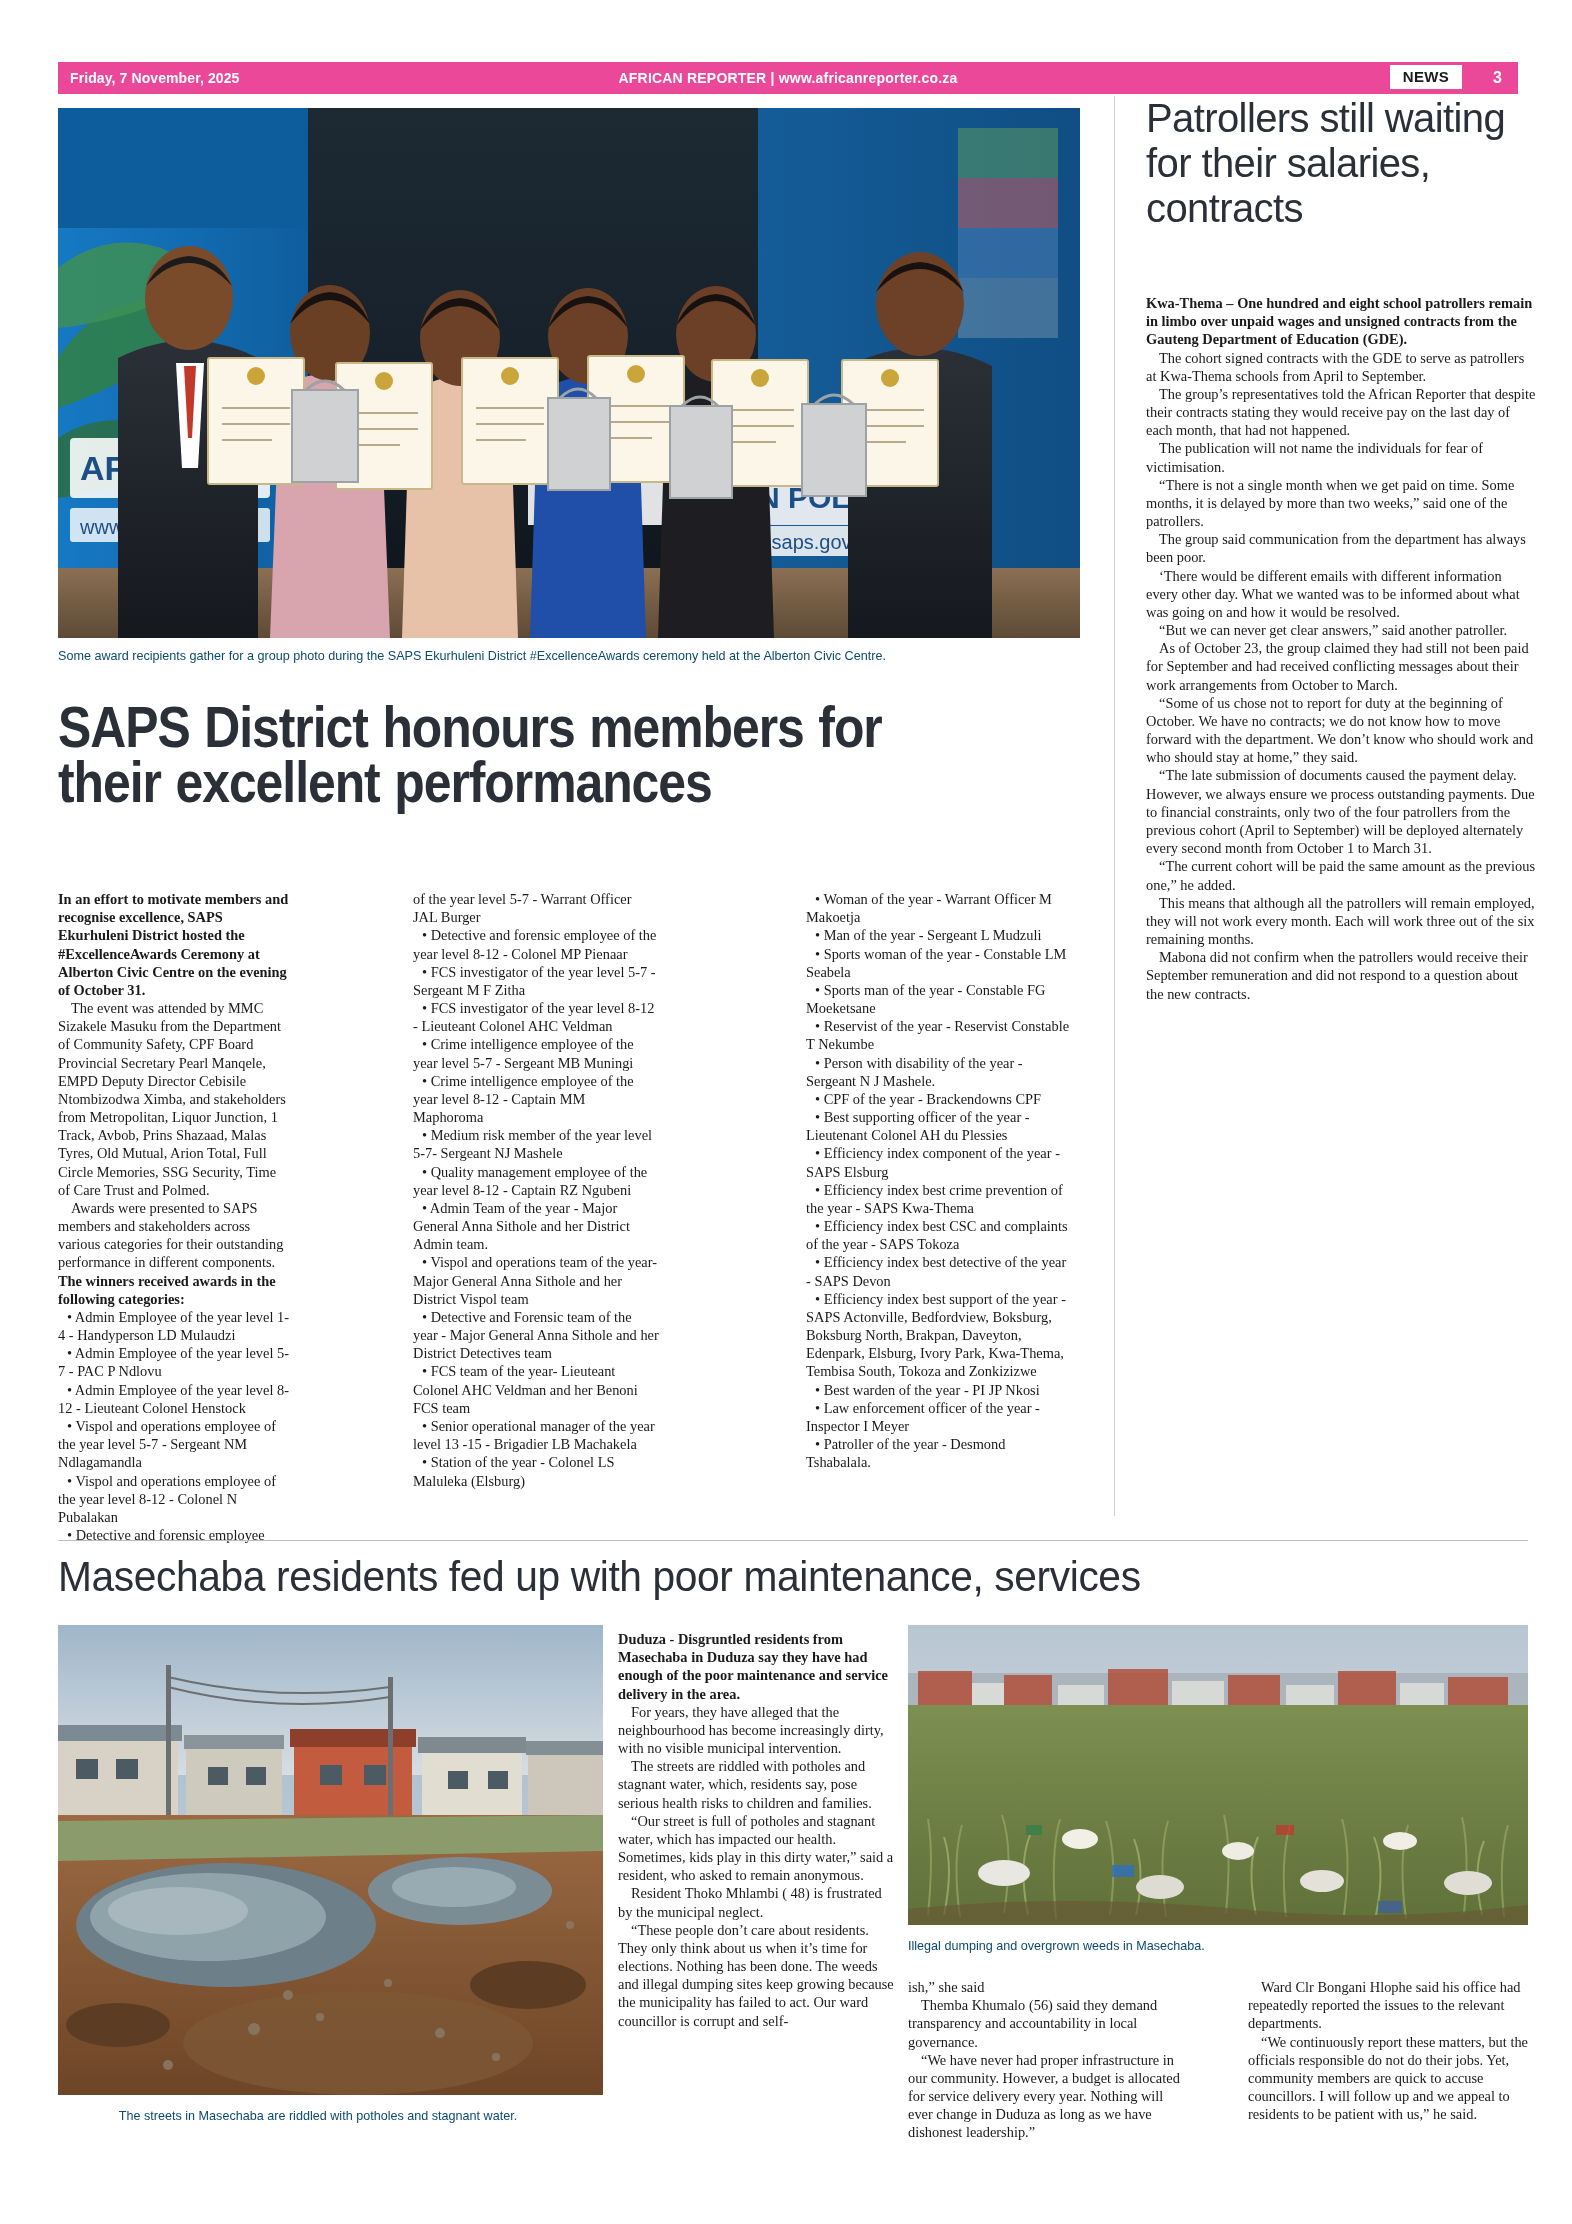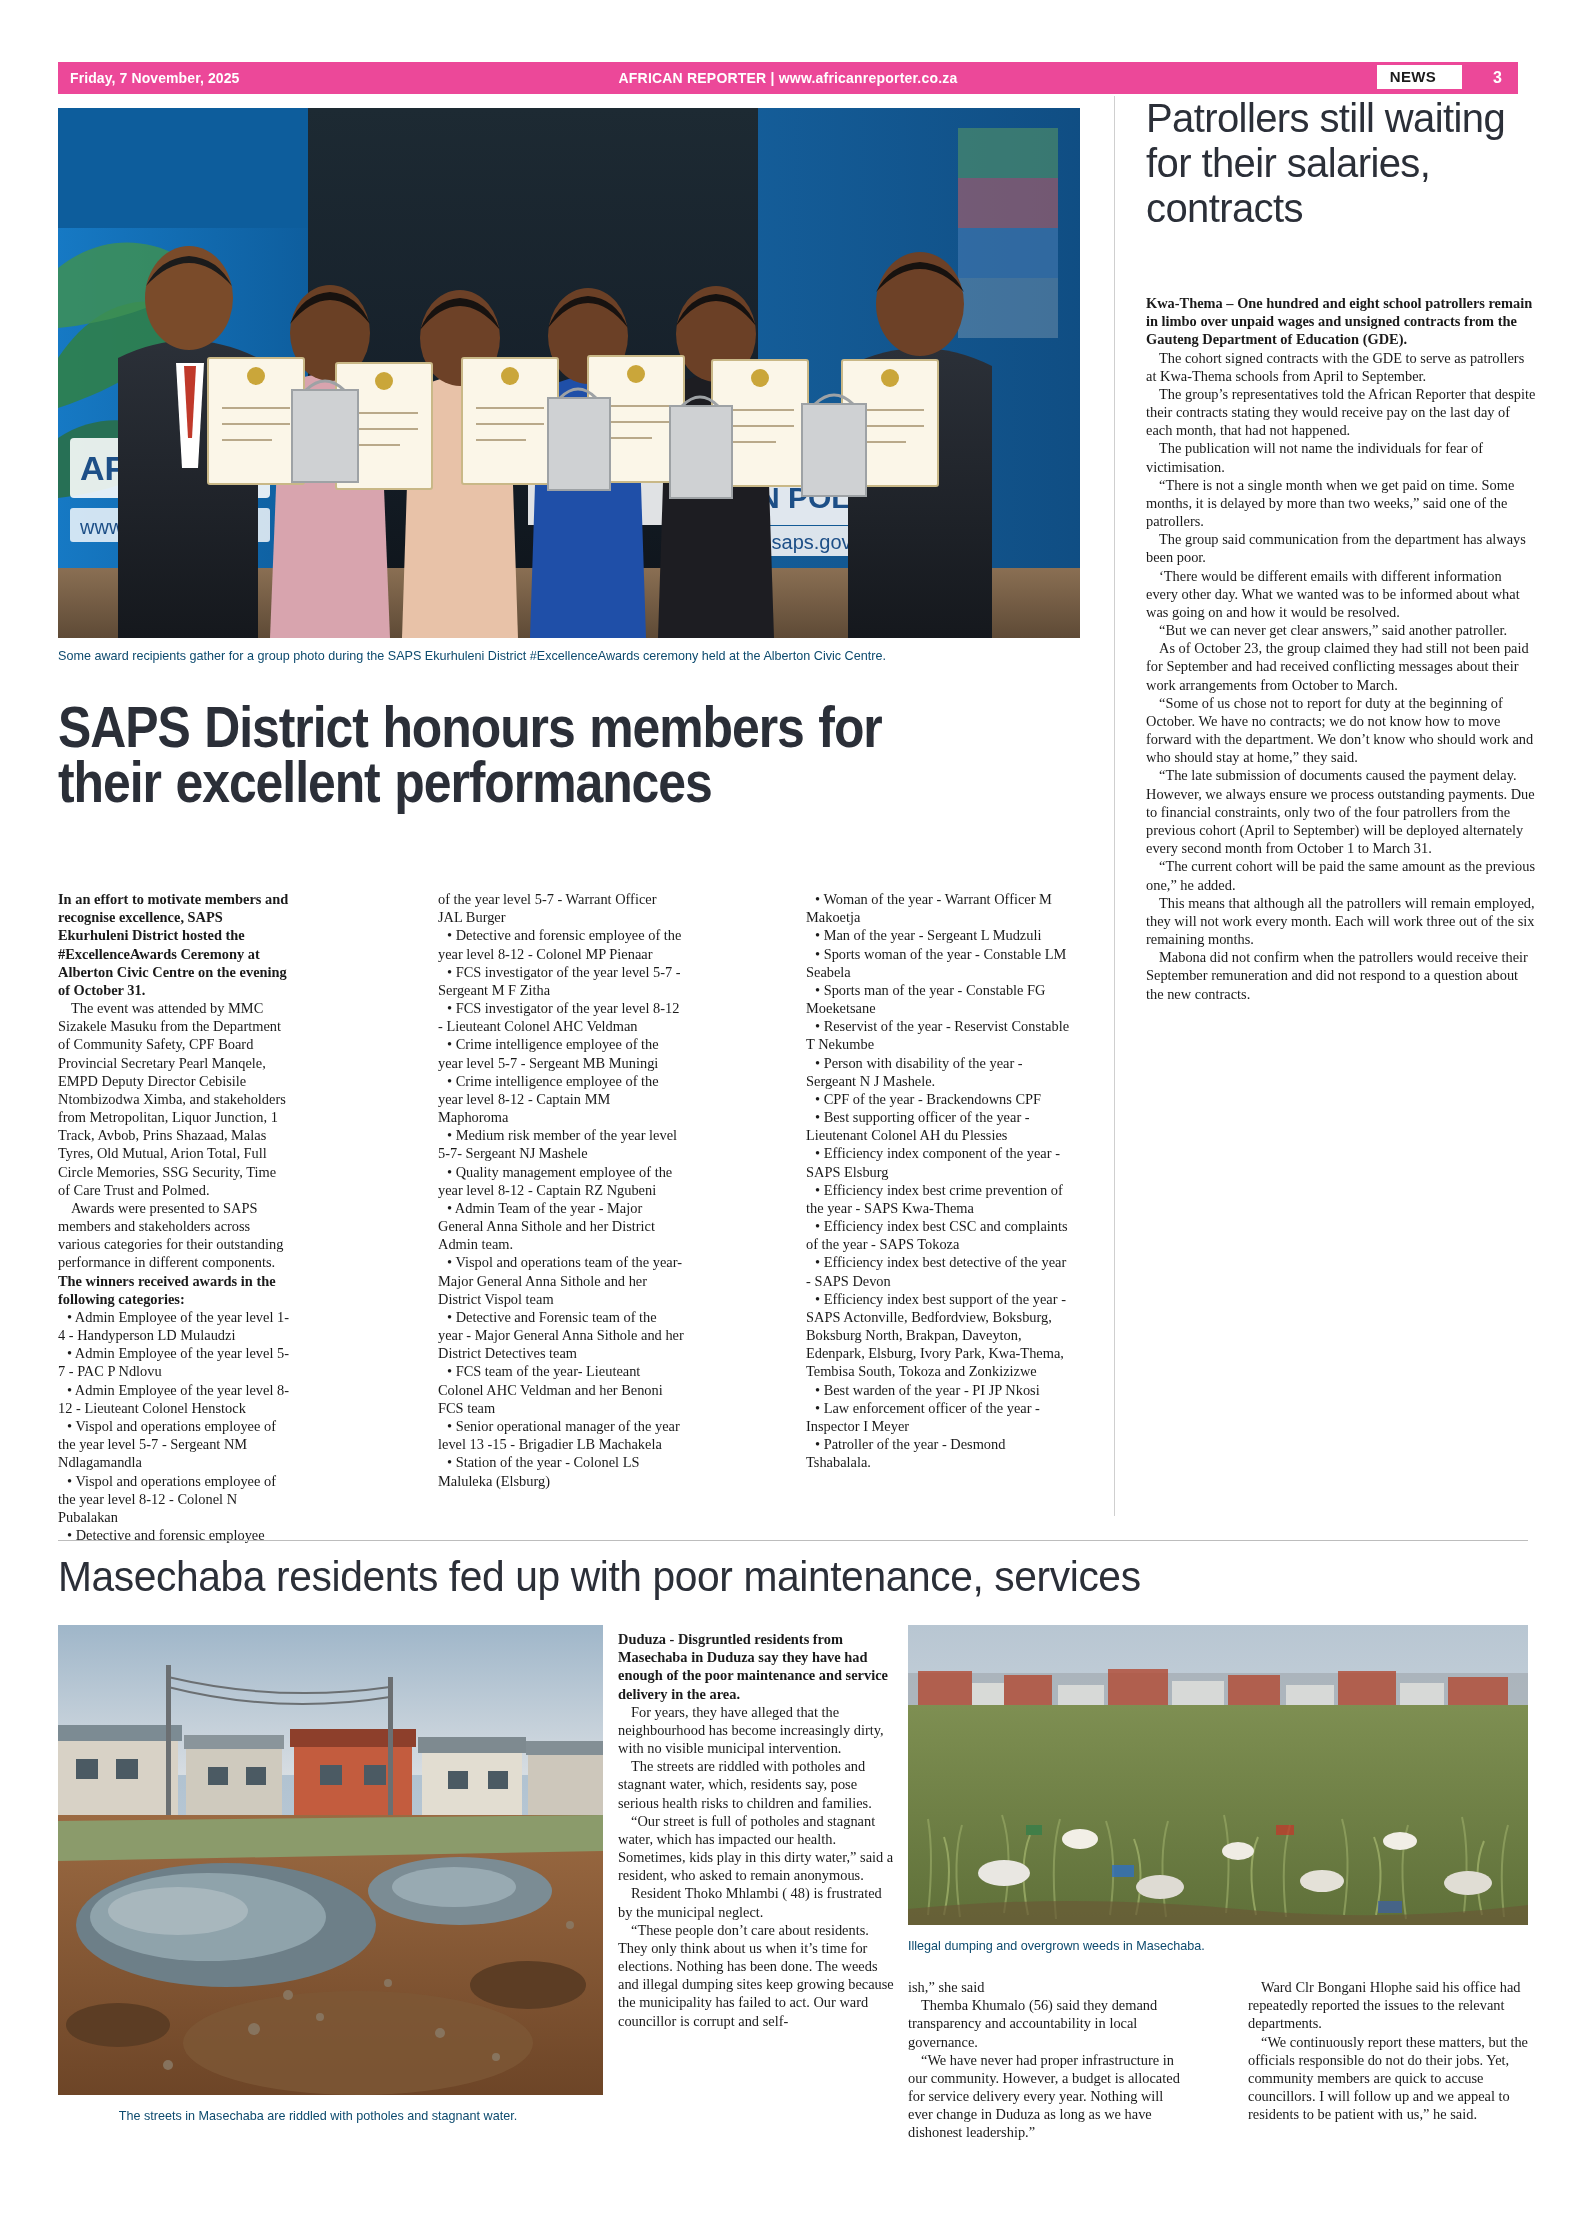--- a/index.html
+++ b/index.html
@@ -33,21 +33,21 @@
     font-family:"Liberation Sans", sans-serif;
     font-size:14px; font-weight:700;
     letter-spacing:.2px;
     pointer-events:none;
   }
   .masthead-section {
     position:absolute; right:56px; top:3px;
     background:#ffffff; color:#1b1b1b;
     font-family:"Liberation Sans", sans-serif;
     font-weight:800; font-size:15px;
-    padding:3px 26px 4px 13px;
+    padding:3px 13px 4px 13px;
     letter-spacing:.3px;
   }
   .masthead-pagenum {
     position:absolute; right:16px; top:0; height:32px;
     display:flex; align-items:center;
     color:#ffffff;
     font-family:"Liberation Sans", sans-serif;
     font-weight:700; font-size:16px;
   }
 
@@ -279,21 +279,21 @@
       <p>The event was attended by MMC Sizakele Masuku from the Department of Community Safety, CPF Board Provincial Secretary Pearl Manqele, EMPD Deputy Director Cebisile Ntombizodwa Ximba, and stakeholders from Metropolitan, Liquor Junction, 1 Track, Avbob, Prins Shazaad, Malas Tyres, Old Mutual, Arion Total, Full Circle Memories, SSG Security, Time of Care Trust and Polmed.</p>
       <p>Awards were presented to SAPS members and stakeholders across various categories for their outstanding performance in different components.</p>
       <p class="lead">The winners received awards in the following categories:</p>
       <p class="bullet">• Admin Employee of the year level 1-4 - Handyperson LD Mulaudzi</p>
       <p class="bullet">• Admin Employee of the year level 5-7 - PAC P Ndlovu</p>
       <p class="bullet">• Admin Employee of the year level 8-12 - Lieuteant Colonel Henstock</p>
       <p class="bullet">• Vispol and operations employee of the year level 5-7 - Sergeant NM Ndlagamandla</p>
       <p class="bullet">• Vispol and operations employee of the year level 8-12 - Colonel N Pubalakan</p>
       <p class="bullet">• Detective and forensic employee</p>
     </div>
-  <div class="col" id="main-col2" style="left:438px; top:890px; width:246px;">
+  <div class="col" id="main-col2" style="left:413px; top:890px; width:246px;">
       <p class="noind">of the year level 5-7 - Warrant Officer JAL Burger</p>
       <p class="bullet">• Detective and forensic employee of the year level 8-12 - Colonel MP Pienaar</p>
       <p class="bullet">• FCS investigator of the year level 5-7 - Sergeant M F Zitha</p>
       <p class="bullet">• FCS investigator of the year level 8-12 - Lieuteant Colonel AHC Veldman</p>
       <p class="bullet">• Crime intelligence employee of the year level 5-7 - Sergeant MB Muningi</p>
       <p class="bullet">• Crime intelligence employee of the year level 8-12 - Captain MM Maphoroma</p>
       <p class="bullet">• Medium risk member of the year level 5-7- Sergeant NJ Mashele</p>
       <p class="bullet">• Quality management employee of the year level 8-12 - Captain RZ Ngubeni</p>
       <p class="bullet">• Admin Team of the year - Major General Anna Sithole and her District Admin team.</p>
       <p class="bullet">• Vispol and operations team of the year- Major General Anna Sithole and her District Vispol team</p>

